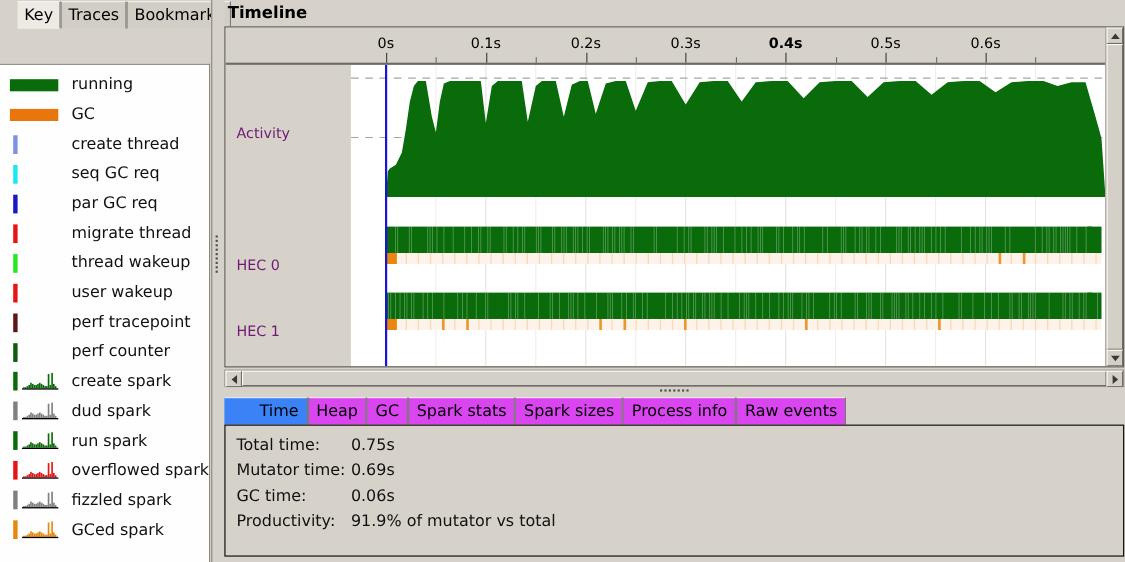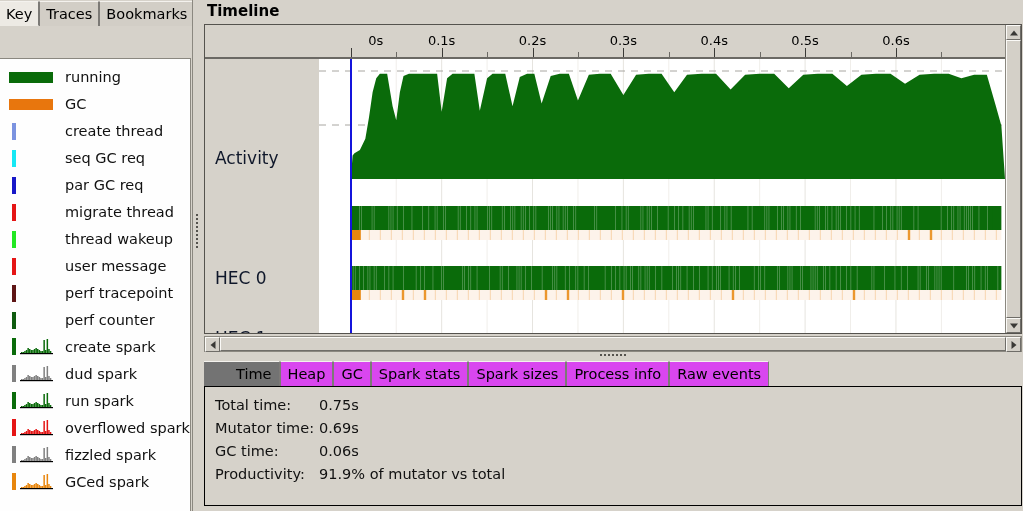--- a/index.html
+++ b/index.html
@@ -19,21 +19,21 @@
 
   
   #left-panel {
     position: absolute;
     left: 0; top: 0;
     width: 198px; height: 511px;
     background: #d6d2ca;
   }
   #left-tabs {
     position: absolute;
-    left: 0; top: 0;
+    left: 16px; top: 0;
     height: 26px;
     width: 198px;
     display: flex;
     align-items: flex-end;
     background: #d6d2ca;
   }
   .ltab {
     height: 25px;
     line-height: 24px;
     padding: 0 6px;
@@ -173,24 +173,23 @@
   #plot-canvas {
     position: absolute;
     left: 114px; top: 0;
     width: 686px; height: 274px;
     background: #ffffff;
     overflow: hidden;
   }
   .row-label {
     position: absolute;
     left: 10px;
-    font-size: 17px;
-    color: #0f172a;
+    font-size: 13px;
+    color: #701a75;
     white-space: nowrap;
-    margin-top: 34px;
   }
   #cursor-line {
     position: absolute;
     top: 0; bottom: 0;
     width: 2px;
     background: #1414dc;
     z-index: 6;
   }
 
   
@@ -283,21 +282,21 @@
     padding: 0 7px;
     font-size: 14.5px;
     background: #d946ef;
     border-left: 1px solid #7c7a76;
     border-right: 1px solid #7c7a76;
     border-top: 1px solid #f4f2ee;
     box-sizing: border-box;
     white-space: nowrap;
   }
   .btab.active {
-    background: #737373;
+    background: #3b82f6;
     padding-left: 32px;
   }
   .btab:first-child { border-left: none; }
 
   #bottom-pane {
     position: absolute;
     left: 1px; top: 386px;
     width: 818px; height: 120px;
     background: #d6d2ca;
     border: 1px solid #000000;
@@ -364,21 +363,21 @@
         <div class="key-row">
           <div class="swatch-wrap">
             <div class="tick-swatch" style="background: rgb(34, 232, 34);"></div>
           </div>
           <div class="key-label">thread wakeup</div>
         </div>
         <div class="key-row">
           <div class="swatch-wrap">
             <div class="tick-swatch" style="background: rgb(229, 21, 21);"></div>
           </div>
-          <div class="key-label">user message</div>
+          <div class="key-label">user wakeup</div>
         </div>
         <div class="key-row">
           <div class="swatch-wrap">
             <div class="tick-swatch" style="background: rgb(94, 21, 21);"></div>
           </div>
           <div class="key-label">perf tracepoint</div>
         </div>
         <div class="key-row">
           <div class="swatch-wrap">
             <div class="tick-swatch" style="background: rgb(15, 91, 15);"></div>
@@ -558,33 +557,33 @@
     </div>
   </div>
 
   <div id="right-panel">
 
     <div id="timeline-title">Timeline</div>
 
     <div id="timeline-frame">
 
       <div id="ruler">
-          <div class="ruler-label" style="left: 145.801px; margin-left: 25px;">0s</div>
+          <div class="ruler-label" style="left: 145.801px;">0s</div>
           <div class="ruler-tick major" style="left: 145.801px;"></div>
           <div class="ruler-tick minor" style="left: 191.232px;"></div>
           <div class="ruler-label" style="left: 236.662px;">0.1s</div>
           <div class="ruler-tick major" style="left: 236.662px;"></div>
           <div class="ruler-tick minor" style="left: 282.093px;"></div>
           <div class="ruler-label" style="left: 327.523px;">0.2s</div>
           <div class="ruler-tick major" style="left: 327.523px;"></div>
           <div class="ruler-tick minor" style="left: 372.954px;"></div>
           <div class="ruler-label" style="left: 418.384px;">0.3s</div>
           <div class="ruler-tick major" style="left: 418.384px;"></div>
           <div class="ruler-tick minor" style="left: 463.815px;"></div>
-          <div class="ruler-label" style="left: 509.245px;">0.4s</div>
+          <div class="ruler-label" style="left: 509.245px; font-weight: bold;">0.4s</div>
           <div class="ruler-tick major" style="left: 509.245px;"></div>
           <div class="ruler-tick minor" style="left: 554.675px;"></div>
           <div class="ruler-label" style="left: 600.106px;">0.5s</div>
           <div class="ruler-tick major" style="left: 600.106px;"></div>
           <div class="ruler-tick minor" style="left: 645.536px;"></div>
           <div class="ruler-label" style="left: 690.967px;">0.6s</div>
           <div class="ruler-tick major" style="left: 690.967px;"></div>
           <div class="ruler-tick minor" style="left: 736.397px;"></div>
         </div>
 

